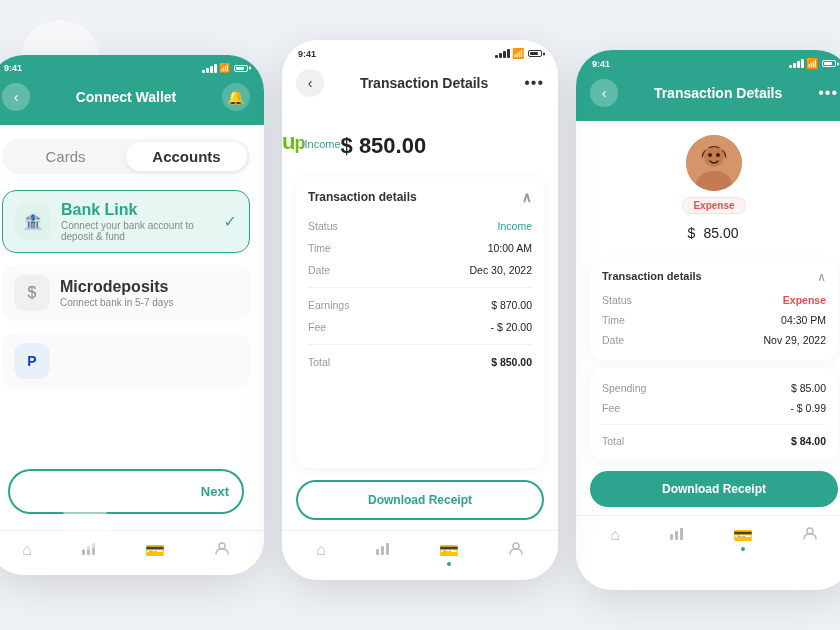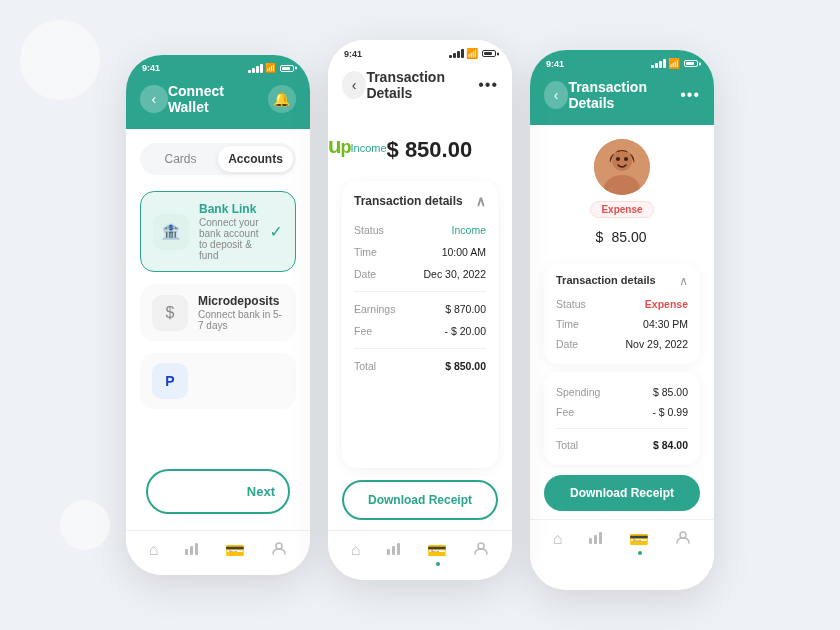--- a/index.html
+++ b/index.html
@@ -20,21 +20,21 @@
     body::before, body::after {
       content: '';
       position: absolute;
       border-radius: 50%;
       background: rgba(255,255,255,0.5);
     }
     body::before { width: 80px; height: 80px; top: 20px; left: 20px; }
     body::after { width: 50px; height: 50px; bottom: 80px; left: 60px; }
 
     .phone {
-      width: 184px;
+      width: 276px;
       height: 520px;
       background: #fff;
       border-radius: 36px;
       box-shadow: 0 10px 40px rgba(0,0,0,0.12);
       overflow: hidden;
       display: flex;
       flex-direction: column;
       position: relative;
       flex-shrink: 0;
     }
@@ -161,21 +161,21 @@
       display: flex;
       margin: 14px 14px 10px;
       background: #f4f6f8;
       border-radius: 20px;
       padding: 3px;
     }
     .tab-item {
       flex: 1;
       text-align: center;
       padding: 6px;
-      font-size: 12px;
+      font-size: 15px;
       font-weight: 500;
       color: #888;
       border-radius: 16px;
       cursor: pointer;
     }
     .tab-item.active {
       background: #fff;
       color: #333;
       font-weight: 600;
       box-shadow: 0 2px 6px rgba(0,0,0,0.08);
@@ -200,21 +200,21 @@
       border-radius: 10px;
       background: #e0f2ec;
       display: flex;
       align-items: center;
       justify-content: center;
       font-size: 16px;
       color: #2da58e;
     }
     .link-text { flex: 1; }
     .link-title {
-      font-size: 12px;
+      font-size: 16px;
       font-weight: 600;
       color: #2da58e;
     }
     .link-subtitle {
       font-size: 10px;
       color: #888;
       margin-top: 1px;
     }
     .check-icon {
       color: #2da58e;

